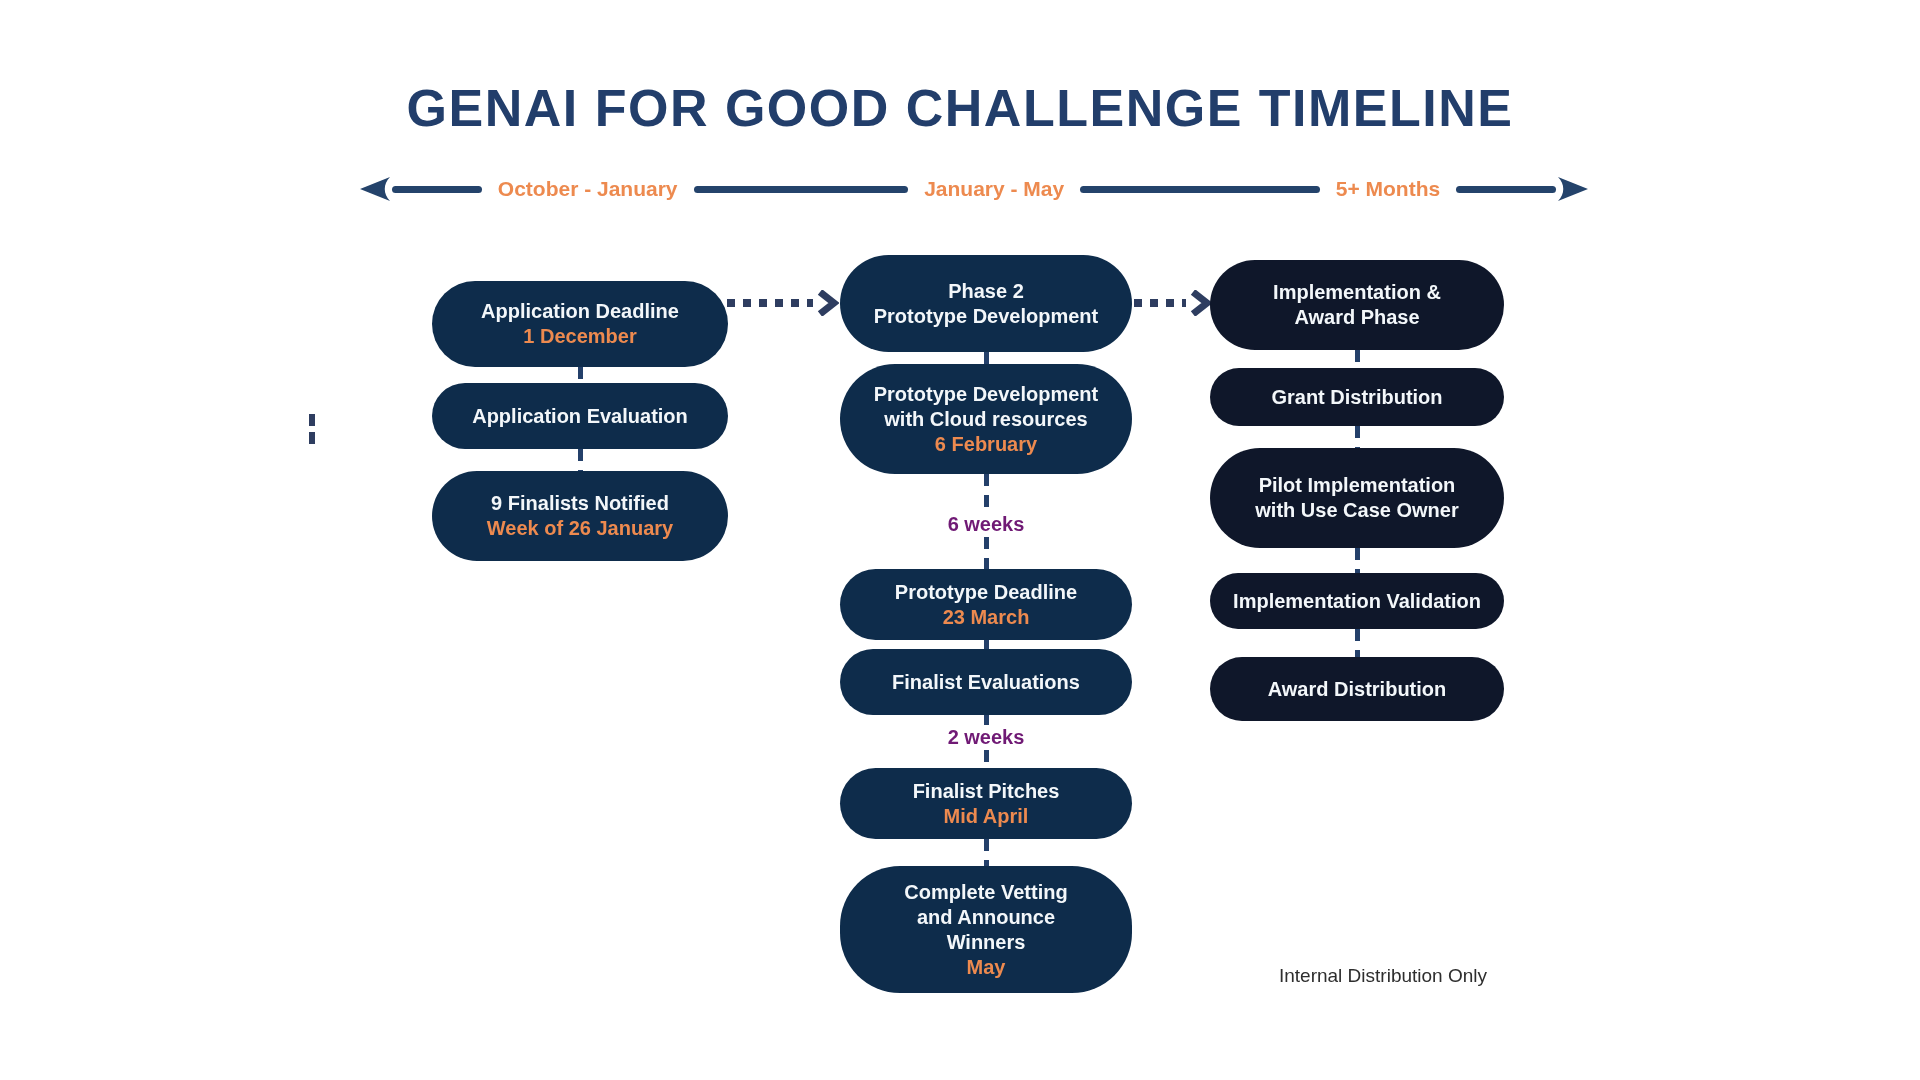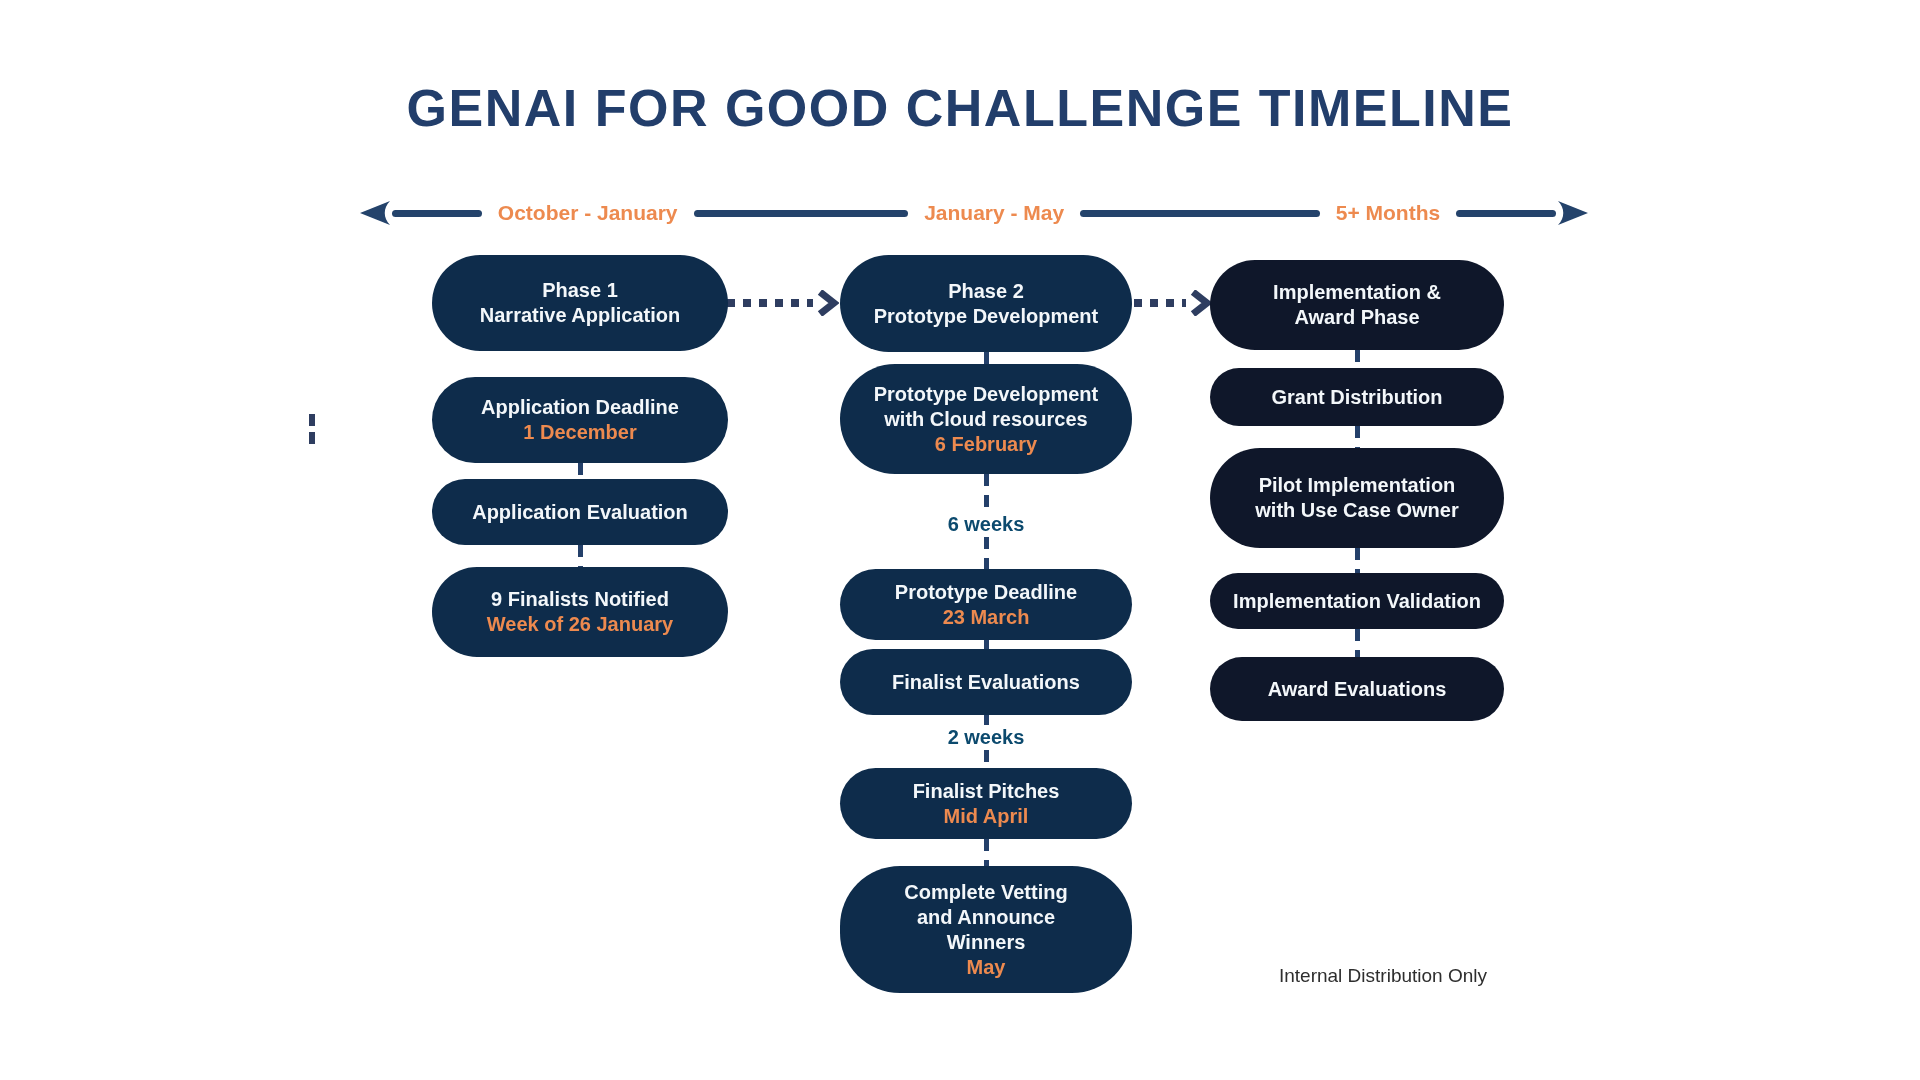--- a/index.html
+++ b/index.html
@@ -6,21 +6,21 @@
   .canvas{
     position:relative;width:1920px;height:1080px;background:#ffffff;overflow:hidden;
     font-family:"Liberation Sans", sans-serif;
   }
   .title{
     position:absolute;top:78px;left:0;width:100%;margin:0;text-align:center;
     font-size:52px;font-weight:bold;letter-spacing:1.5px;color:#223e6b;
   }
   
   .timeline{
-    position:absolute;top:196px;left:358px;width:1232px;height:34px;
+    position:absolute;top:172px;left:358px;width:1232px;height:34px;
     display:flex;align-items:center;
   }
   .shaft{flex-grow:var(--g);flex-basis:0;height:7px;background:#24436b;border-radius:4px;}
   .tlabel{flex:none;margin:0 16px;font-size:21px;font-weight:bold;color:#ed8a4f;white-space:nowrap;}
   .ah{flex:none;}
   
   .col{position:absolute;display:flex;flex-direction:column;align-items:center;}
   #col1{left:432px;top:255px;width:296px;}
   #col2{left:840px;top:255px;width:292px;}
   #col3{left:1210px;top:260px;width:294px;}
@@ -28,21 +28,21 @@
     width:100%;flex:none;border-radius:60px;display:flex;flex-direction:column;
     justify-content:center;align-items:center;text-align:center;
     color:#f3f7fa;font-weight:bold;font-size:20px;line-height:1.25;padding:0 6px;box-sizing:border-box;
   }
   .pill.dark{background:#0e2c4b;}
   .pill.blue{background:#0f172a;}
   .pl{white-space:nowrap;}
   .pl.accent{color:#ed8a4f;}
   .conn{flex:none;width:5px;background:repeating-linear-gradient(180deg,#24406a 0 12px,transparent 12px 21px);}
   .gapblank{flex:none;width:5px;background:transparent;}
-  .duration{flex:none;font-size:20px;font-weight:bold;color:#0c4a6e;background:#fff;padding:1px 6px;white-space:nowrap;}
+  .duration{flex:none;font-size:20px;font-weight:bold;color:#701a75;background:#fff;padding:1px 6px;white-space:nowrap;}
   
   .dotarrow{position:absolute;top:290px;height:26px;}
   #arrow1{left:727px;width:112px;}
   #arrow2{left:1134px;width:78px;}
   .dots{position:absolute;left:0;top:9px;height:8px;background:repeating-linear-gradient(90deg,#2e3d60 0 8px,transparent 8px 16px);}
   #arrow1 .dots{width:86px;}
   #arrow2 .dots{width:52px;}
   .chev{position:absolute;right:0;top:0;}
   
   .stray{position:absolute;left:309px;top:414px;width:6px;height:30px;
@@ -83,24 +83,20 @@
       </svg>
   </div>
   <div class="dotarrow" id="arrow2">
     <div class="dots"></div>
     <svg class="chev" width="24" height="26" viewBox="0 0 24 26">
         <path d="M5 2 L19 13 L5 24" fill="none" stroke="#2e3d60" stroke-width="7"></path>
       </svg>
   </div>
 
   <div class="col" id="col1">
-    <div class="pill dark" style="height:96px">
-      <div class="pl">Phase 1</div>
-      <div class="pl">Narrative Application</div>
-    </div>
     <div class="gapblank" style="height:26px"></div>
     <div class="pill dark" style="height:86px">
       <div class="pl">Application Deadline</div>
       <div class="pl accent">1 December</div>
     </div>
     <div class="conn" style="height:16px"></div>
     <div class="pill dark" style="height:66px">
       <div class="pl">Application Evaluation</div>
     </div>
     <div class="conn" style="height:22px"></div>
@@ -161,21 +157,21 @@
     <div class="pill blue" style="height:100px">
       <div class="pl">Pilot Implementation</div>
       <div class="pl">with Use Case Owner</div>
     </div>
     <div class="conn" style="height:25px"></div>
     <div class="pill blue" style="height:56px">
       <div class="pl">Implementation Validation</div>
     </div>
     <div class="conn" style="height:28px"></div>
     <div class="pill blue" style="height:64px">
-      <div class="pl">Award Evaluations</div>
+      <div class="pl">Award Distribution</div>
     </div>
   </div>
 
   <div class="footer">
     <div>Internal Distribution Only</div>
   </div>
 
 </div>
 
 </body></html>

